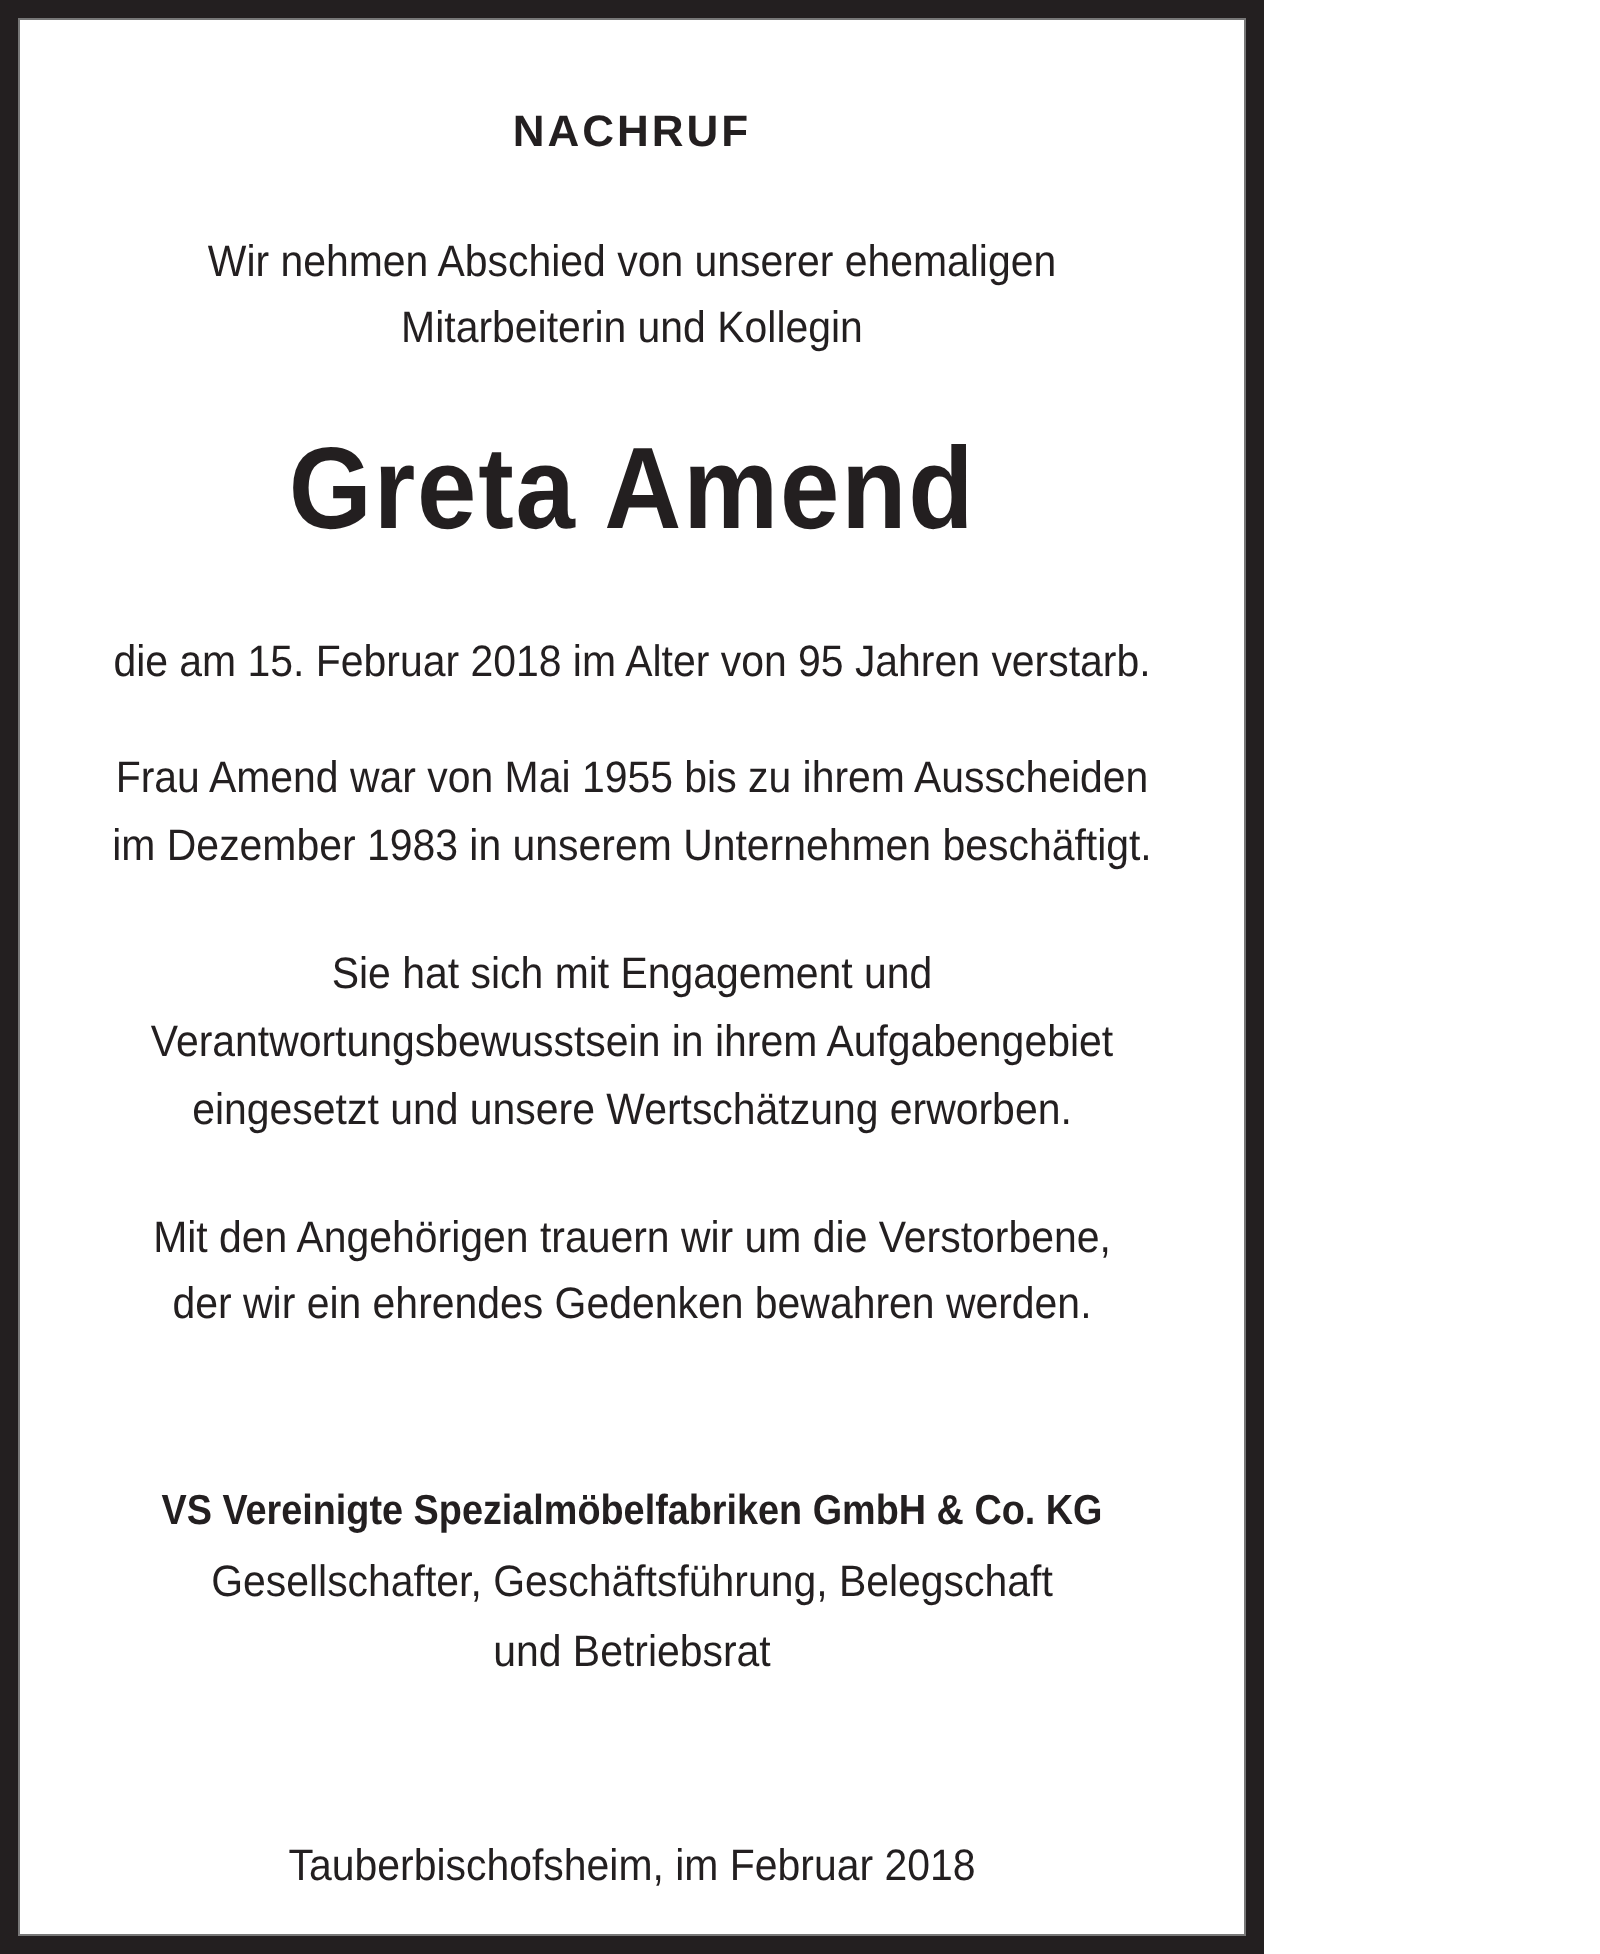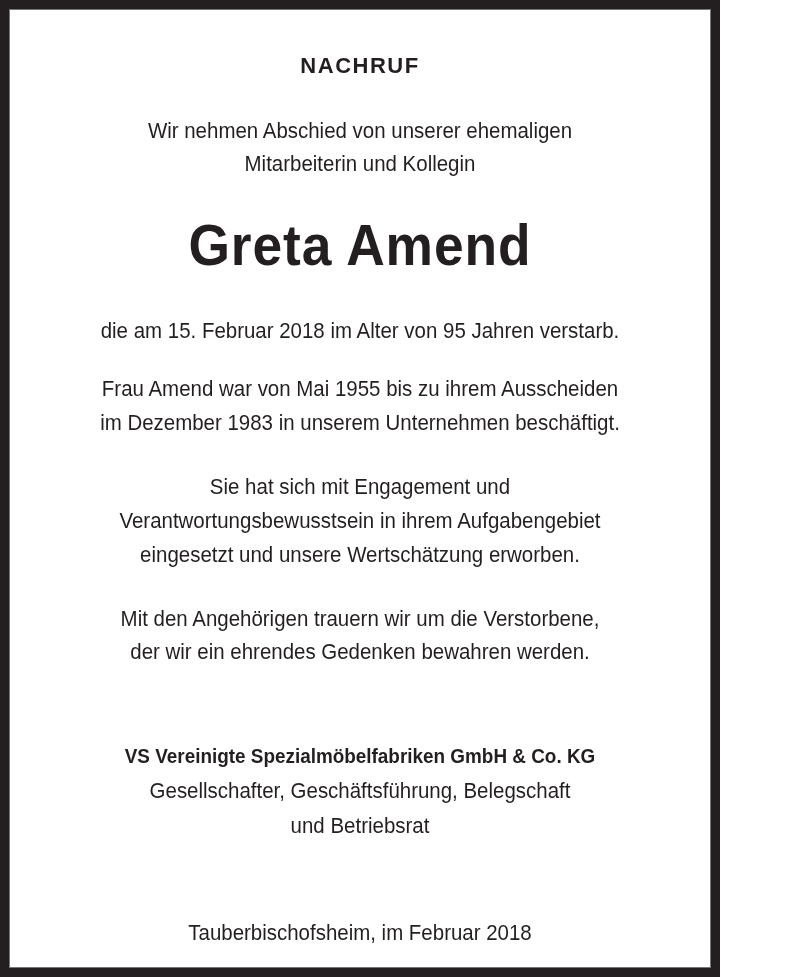--- a/index.html
+++ b/index.html
@@ -1,18 +1,18 @@
 <!DOCTYPE html>
 <html><head>
 <meta charset="utf-8">
 <style>
   html, body { margin:0; padding:0; background:#fff; }
   body { width:800px; height:977px; overflow:hidden; }
   .frame {
-    position:absolute; left:0; top:0; width:720px; height:977px;
+    position:absolute; left:0; top:0; width:632px; height:977px;
     box-sizing:border-box; border:9px solid #231f20; background:#fff;
   }
   .frame::after {
     content:""; position:absolute; inset:0; border:1px solid #777;
   }
   .content {
     position:absolute; left:9px; right:9px; top:0; bottom:0;
     text-align:center; color:#231f20;
     font-family:"Liberation Sans", "DejaVu Sans", sans-serif;
   }

